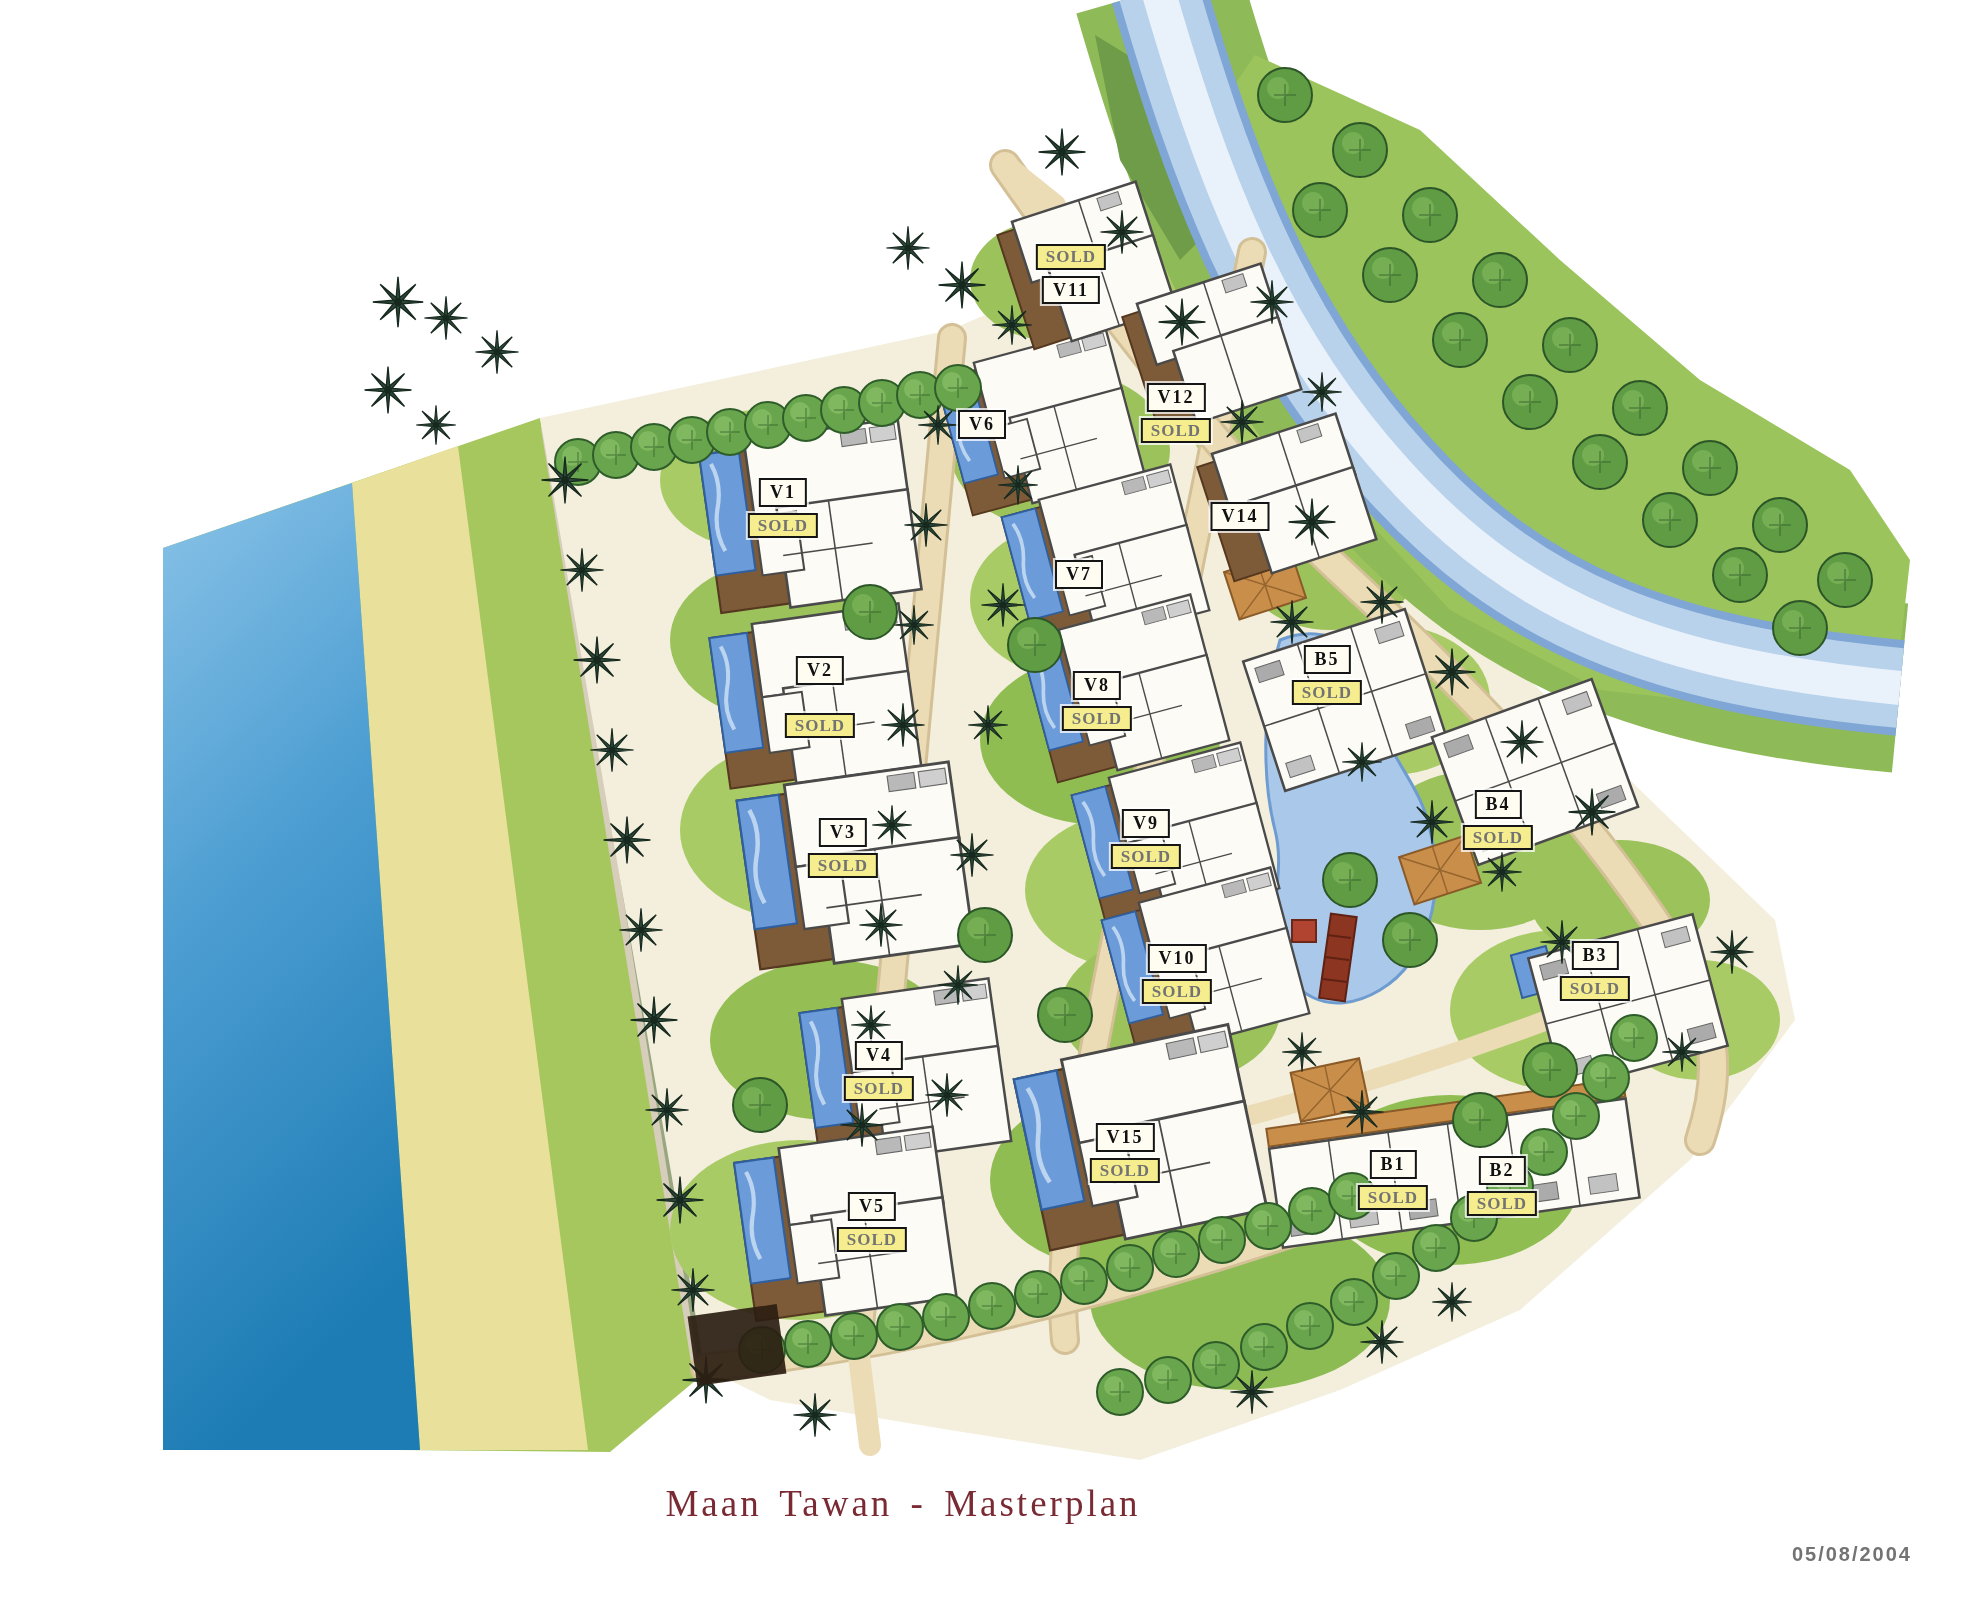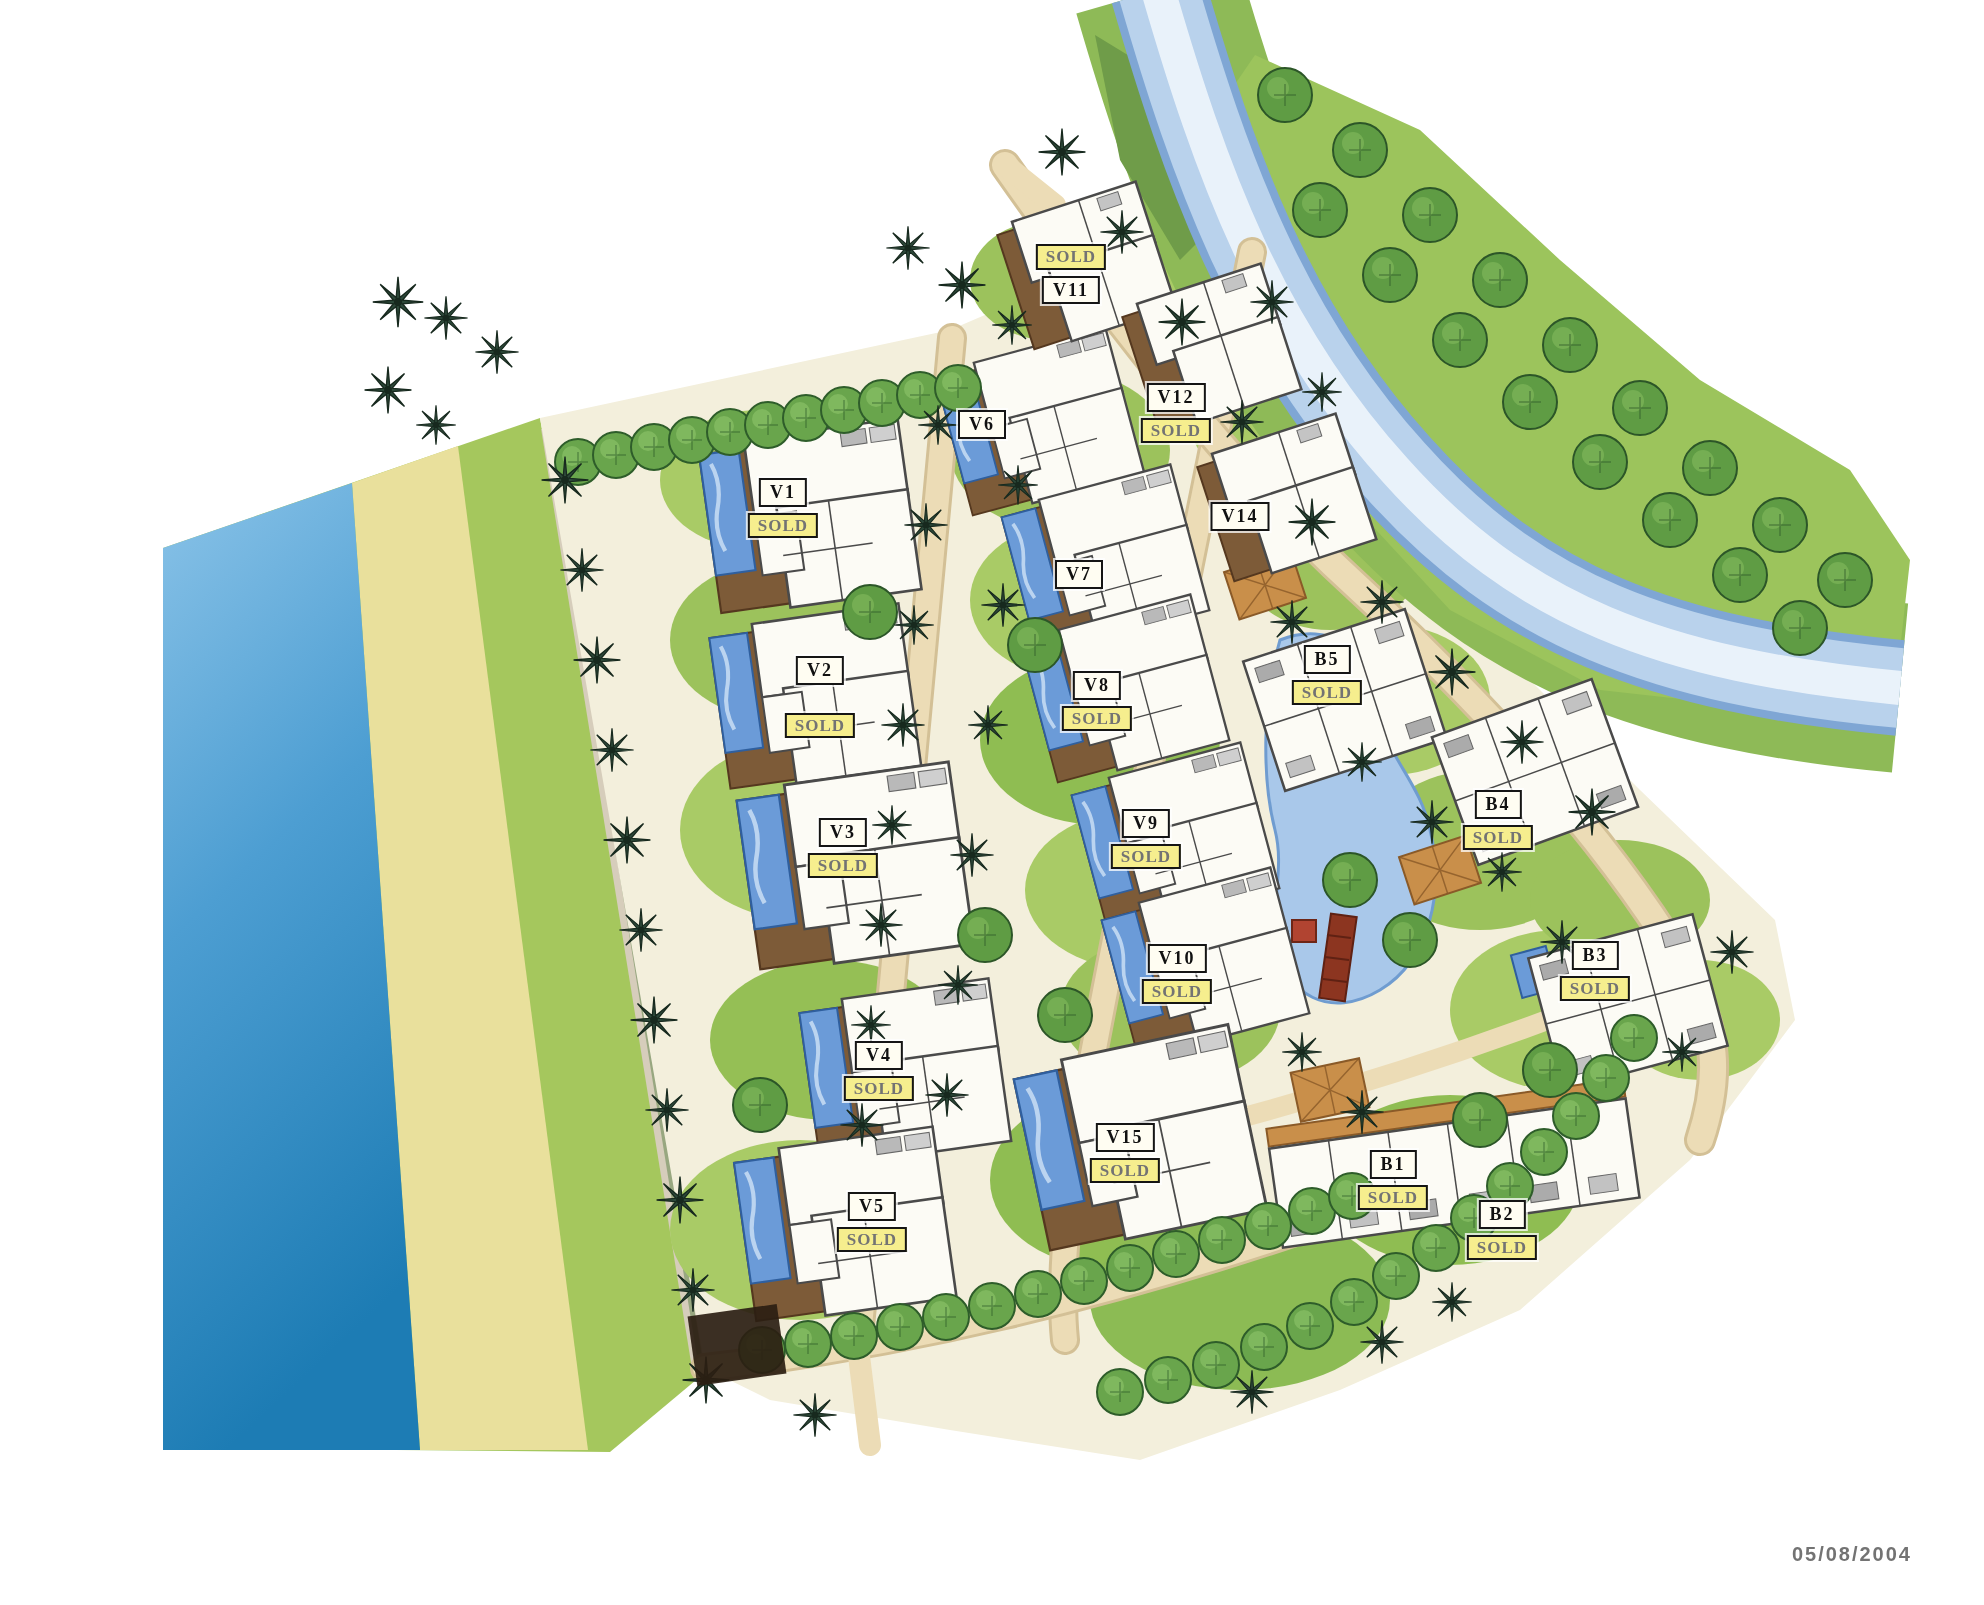--- a/index.html
+++ b/index.html
@@ -382,33 +382,34 @@
         <div class="tag">V14</div>
       </div>
       <div class="plot" style="left: 1125px; top: 1111px; margin-top: 12px;">
         <div class="tag">V15</div>
         <div class="sold">SOLD</div>
       </div>
       <div class="plot" style="left: 1393px; top: 1150px;">
         <div class="tag">B1</div>
         <div class="sold">SOLD</div>
       </div>
-      <div class="plot" style="left: 1502px; top: 1200px;">
+      <div class="plot" style="left: 1502px; top: 1156px;">
         <div class="tag">B2</div>
         <div class="sold">SOLD</div>
       </div>
       <div class="plot" style="left: 1595px; top: 941px;">
         <div class="tag">B3</div>
         <div class="sold">SOLD</div>
       </div>
       <div class="plot" style="left: 1498px; top: 790px;">
         <div class="tag">B4</div>
         <div class="sold">SOLD</div>
       </div>
       <div class="plot" style="left: 1327px; top: 645px;">
         <div class="tag">B5</div>
         <div class="sold">SOLD</div>
       </div>
     </div>
 
+<div class="title">Maan Tawan - Masterplan</div>
 <div class="date">05/08/2004</div>
 
 </div>
 
 </body></html>

